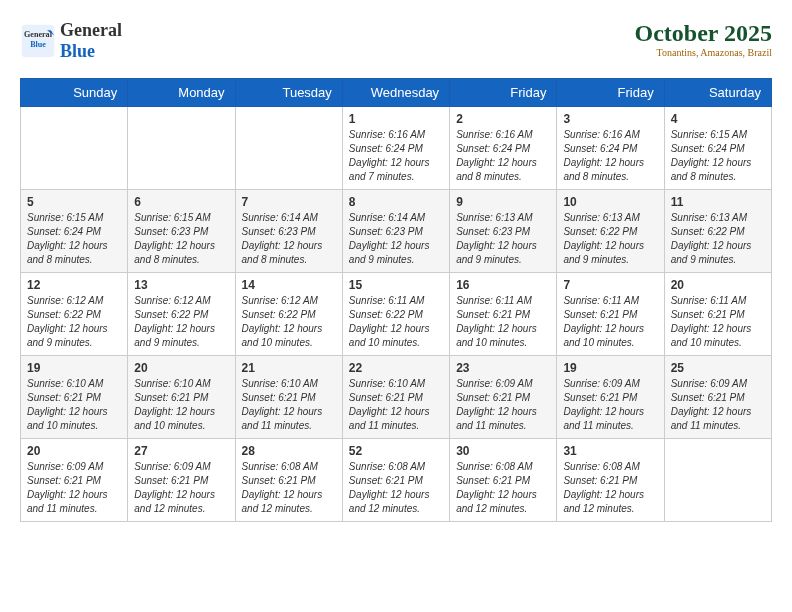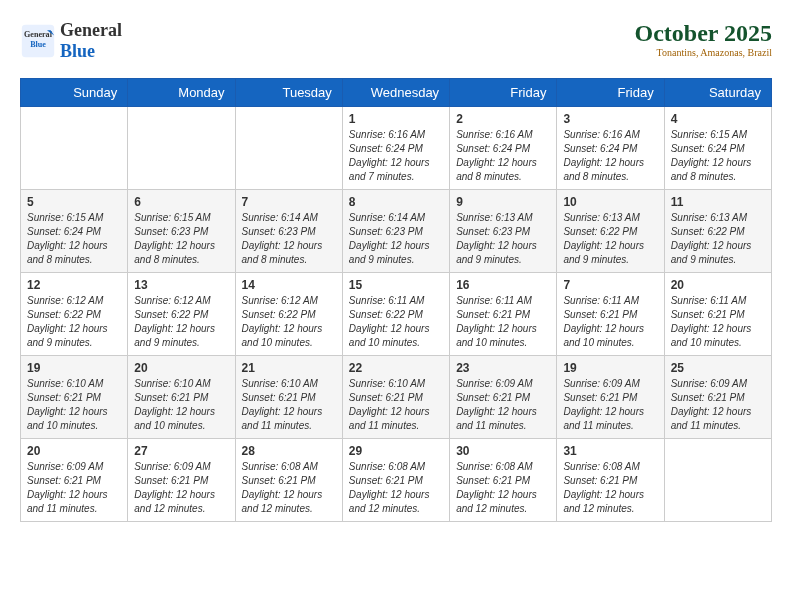--- a/index.html
+++ b/index.html
@@ -323,21 +323,21 @@
 and 12 minutes.</div>
         </td>
         <td>
           <span class="day-num">28</span>
           <div class="day-info" style="white-space: pre-line;">Sunrise: 6:08 AM
 Sunset: 6:21 PM
 Daylight: 12 hours
 and 12 minutes.</div>
         </td>
         <td>
-          <span class="day-num">29</span>
+          <span class="day-num">52</span>
           <div class="day-info" style="white-space: pre-line;">Sunrise: 6:08 AM
 Sunset: 6:21 PM
 Daylight: 12 hours
 and 12 minutes.</div>
         </td>
         <td>
           <span class="day-num">30</span>
           <div class="day-info" style="white-space: pre-line;">Sunrise: 6:08 AM
 Sunset: 6:21 PM
 Daylight: 12 hours

